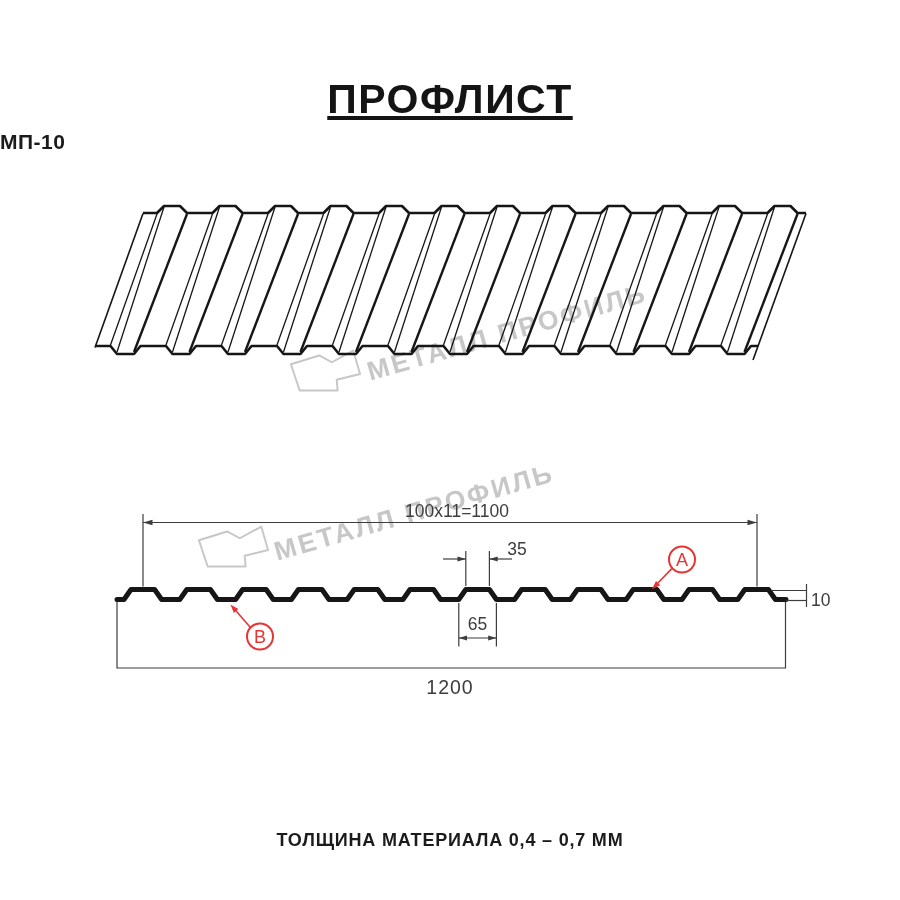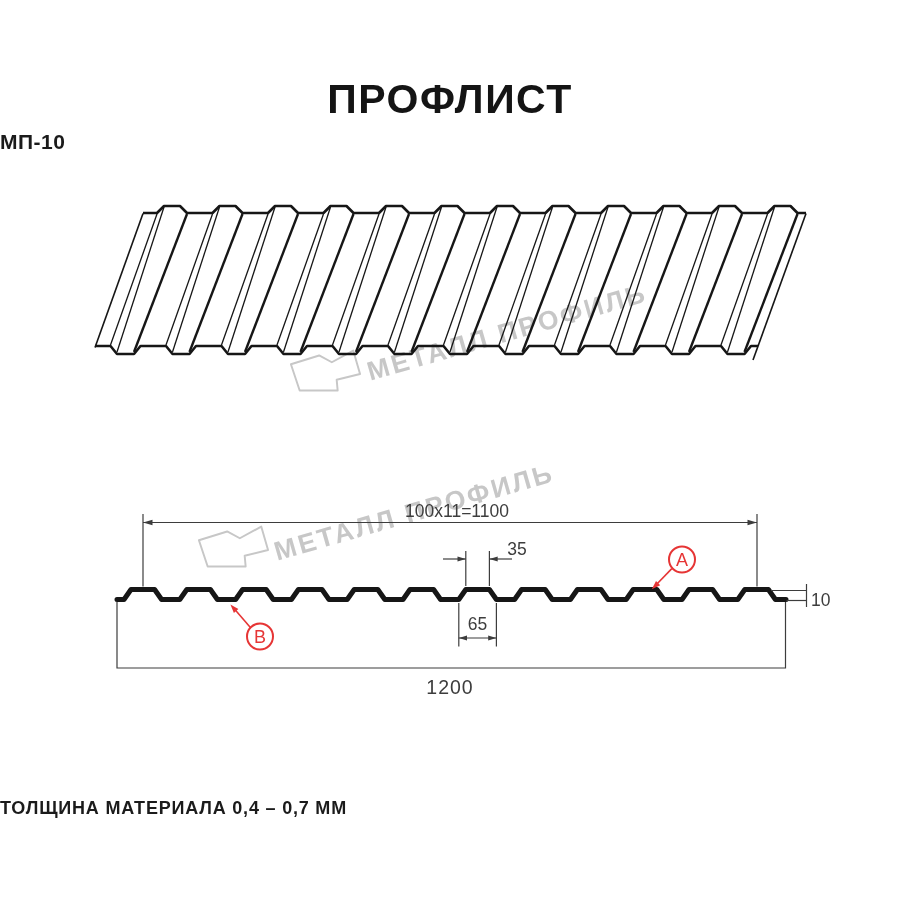--- a/index.html
+++ b/index.html
@@ -2,28 +2,28 @@
 <html style="--red: #e63535; --line: #161616; --dim: #3d3d3d; --watermark: #c7c7c7;"><head>
 <meta charset="utf-8">
 <style>
   html,body{margin:0;padding:0;background:#fff;}
   .stage{
     position:relative;width:900px;height:900px;background:#fff;overflow:hidden;
     font-family:"Liberation Sans",sans-serif;
   }
   .page-title{
     position:absolute;left:0;right:0;top:76px;text-align:center;
-    font-size:41px;font-weight:800;letter-spacing:1.5px;color:#141414;
+    font-size:41px;font-weight:800;letter-spacing:1.5px;color:#141414;text-decoration:underline;
   }
   .page-subtitle{
     position:absolute;left:0;right:0;top:130px;
     font-size:21px;font-weight:700;letter-spacing:.5px;color:#1b1b1b;
   }
   .footer-note{
-    position:absolute;left:0;right:0;top:798px;
+    position:absolute;left:0;right:0;top:830px;text-align:center;
     font-size:18px;font-weight:600;letter-spacing:.8px;color:#1b1b1b;
   }
   .wm-text{
     position:absolute;font-weight:700;font-size:26.5px;letter-spacing:2.5px;
     color:var(--watermark,#c7c7c7);white-space:nowrap;transform-origin:0 50%;z-index:1;
   }
   .wm-text.one{left:368px;top:357px;transform:rotate(-16deg);}
   .wm-text.two{left:275px;top:537px;transform:rotate(-16deg);}
   .wm-logo{position:absolute;z-index:1;}
   .wm-logo.one{left:288px;top:349px;width:74px;height:46px;}

